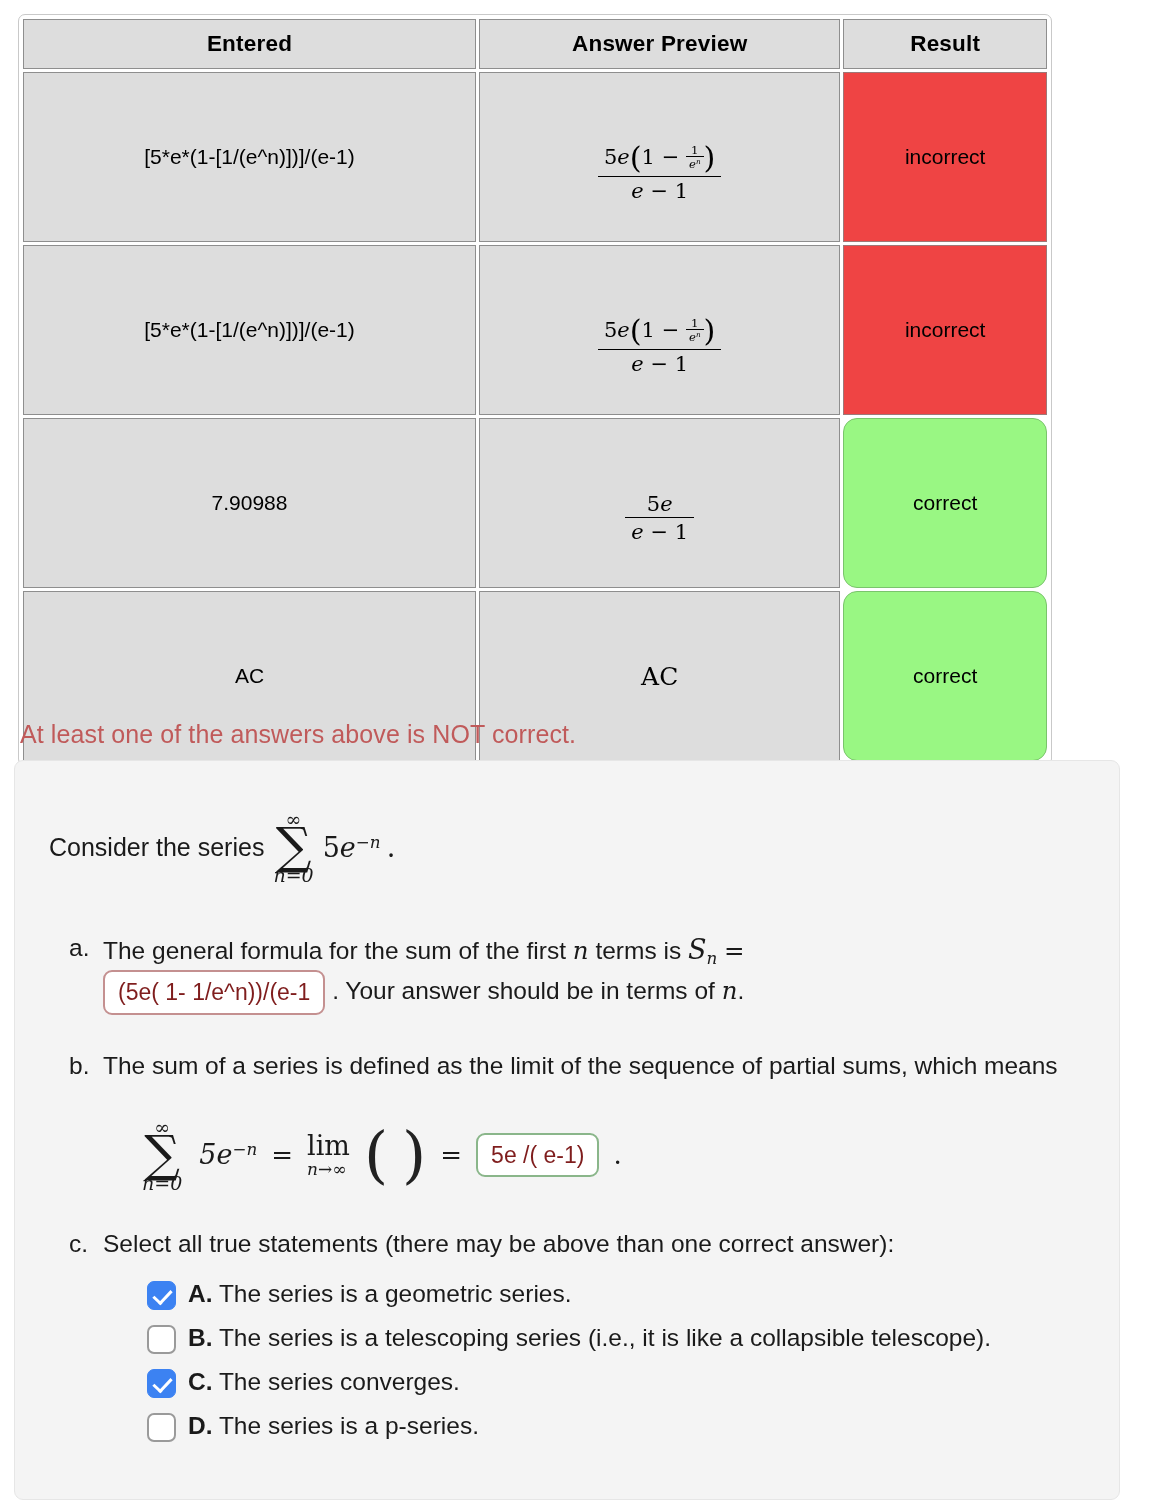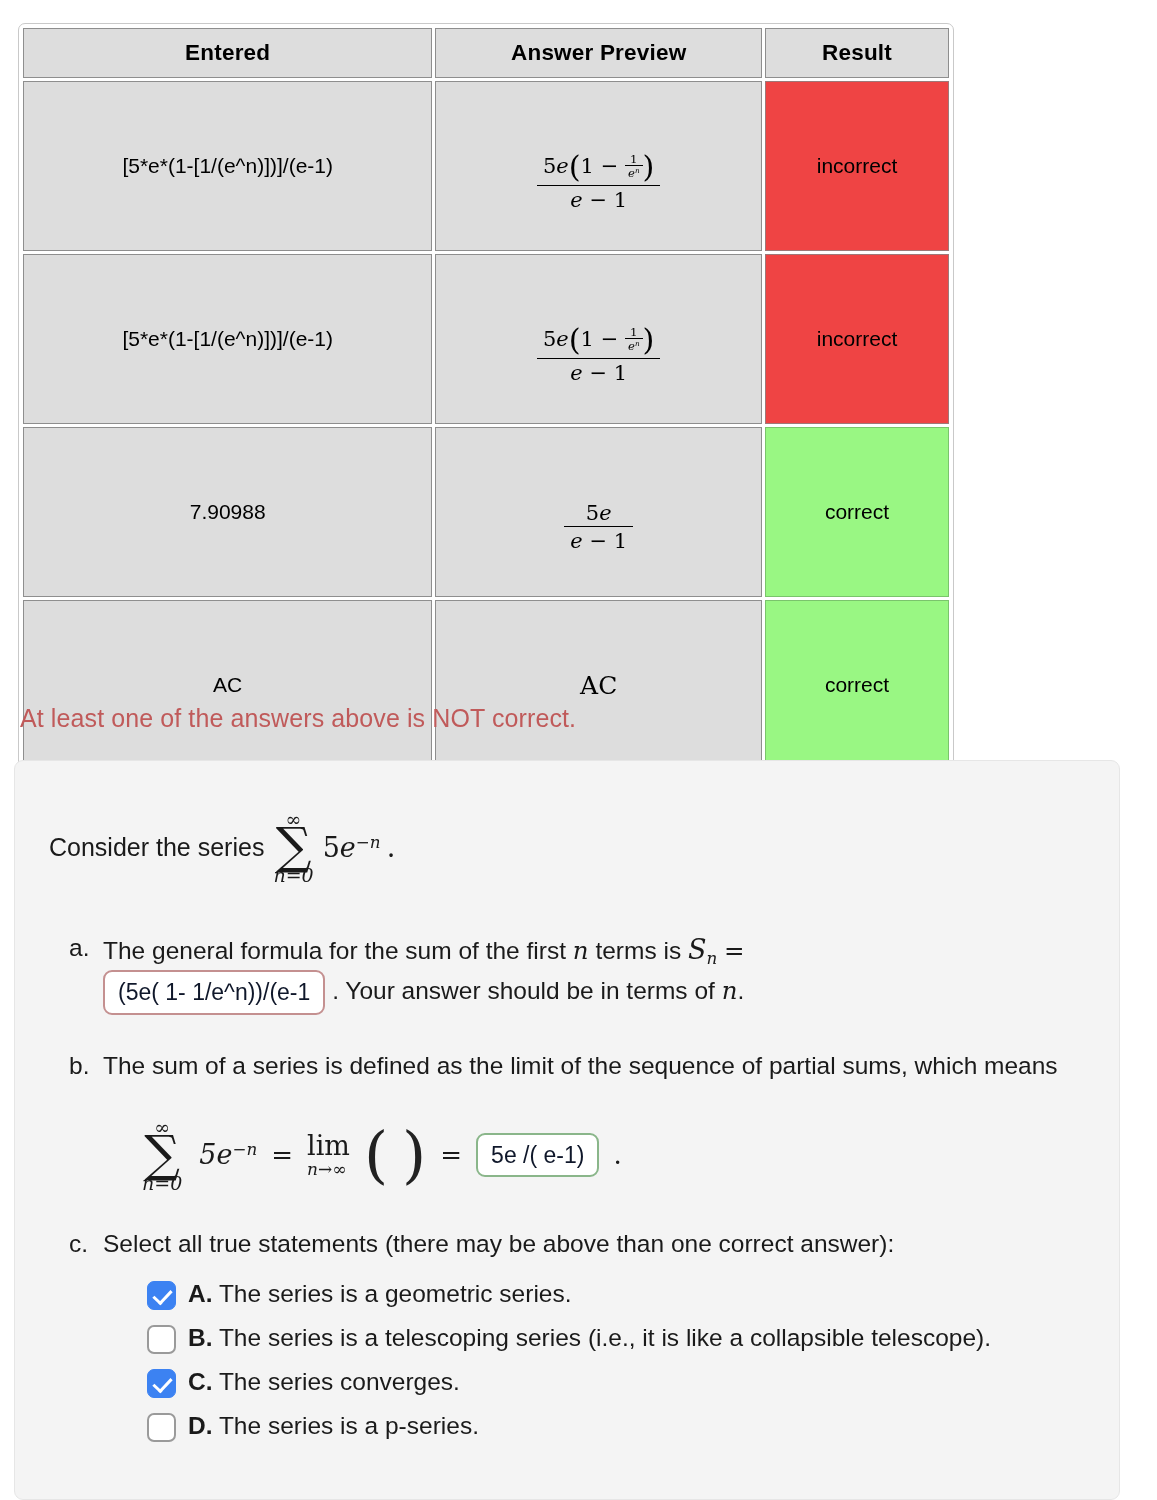--- a/index.html
+++ b/index.html
@@ -17,22 +17,22 @@
   }
 
   
   .math { font-family: "DejaVu Serif", "Liberation Serif", serif; font-style: italic; }
   .mathup { font-family: "DejaVu Serif", "Liberation Serif", serif; font-style: normal; }
 
   
   .results-wrap {
     position: absolute;
     left: 18px;
-    top: 23px;
-    width: 936px;
+    top: 14px;
+    width: 1034px;
   }
   table.results {
     border-collapse: separate;
     border-spacing: 3px;
     width: 100%;
     table-layout: fixed;
     background: #ffffff;
     border: 1px solid #c9c9c9;
     border-radius: 7px;
     padding: 1px;
@@ -55,21 +55,21 @@
   col.c-entered { width: 44.5%; }
   col.c-preview { width: 35.5%; }
   col.c-result  { width: 20%; }
 
   td.entered { font-size: 20px; }
   td.result {
     font-size: 21px;
     color: #1b2f8a;
   }
   td.result.incorrect { background: #ef4444; border-color: #9e7878; }
-  td.result.correct   { background: #99f783; border-color: #7ac46c; }
+  td.result.correct   { background: #99f783; border-color: #7ac46c; border-radius: 14px; }
   td.preview { font-size: 22px; }
 
   
   .frac {
     display: inline-block;
     vertical-align: middle;
     text-align: center;
     line-height: 1.05;
     margin-top: 30px;
   }
@@ -85,21 +85,21 @@
   .sfrac > .num { display: block; padding: 0 3px; }
   .sfrac > .den { display: block; border-top: 1.2px solid #000; padding: 1px 3px 0 3px; }
   .paren { font-size: 1.45em; font-family: "DejaVu Serif", serif; font-style: normal; vertical-align: -0.14em; }
   sup.exp { font-size: .62em; vertical-align: .52em; }
   sub.sub { font-size: .62em; vertical-align: -.28em; }
 
   
   .notice {
     position: absolute;
     left: 20px;
-    top: 704px;
+    top: 720px;
     font-size: 25px;
     color: #c05a5a;
     letter-spacing: .1px;
   }
 
   
   .panel {
     position: absolute;
     left: 14px;
     top: 760px;
@@ -154,21 +154,21 @@
 
   
   .ansbox {
     display: inline-block;
     vertical-align: middle;
     background: #ffffff;
     border-radius: 9px;
     padding: 7px 13px;
     font-size: 23px;
     font-family: "Liberation Sans", sans-serif;
-    color: #0f172a;
+    color: #7f1d1d;
     white-space: nowrap;
     line-height: 1.15;
   }
   .ansbox.red   { border: 2px solid #c49090; }
   .ansbox.green { border: 2px solid #8ab68a; }
 
   .eqline {
     display: flex;
     align-items: center;
     gap: 14px;

